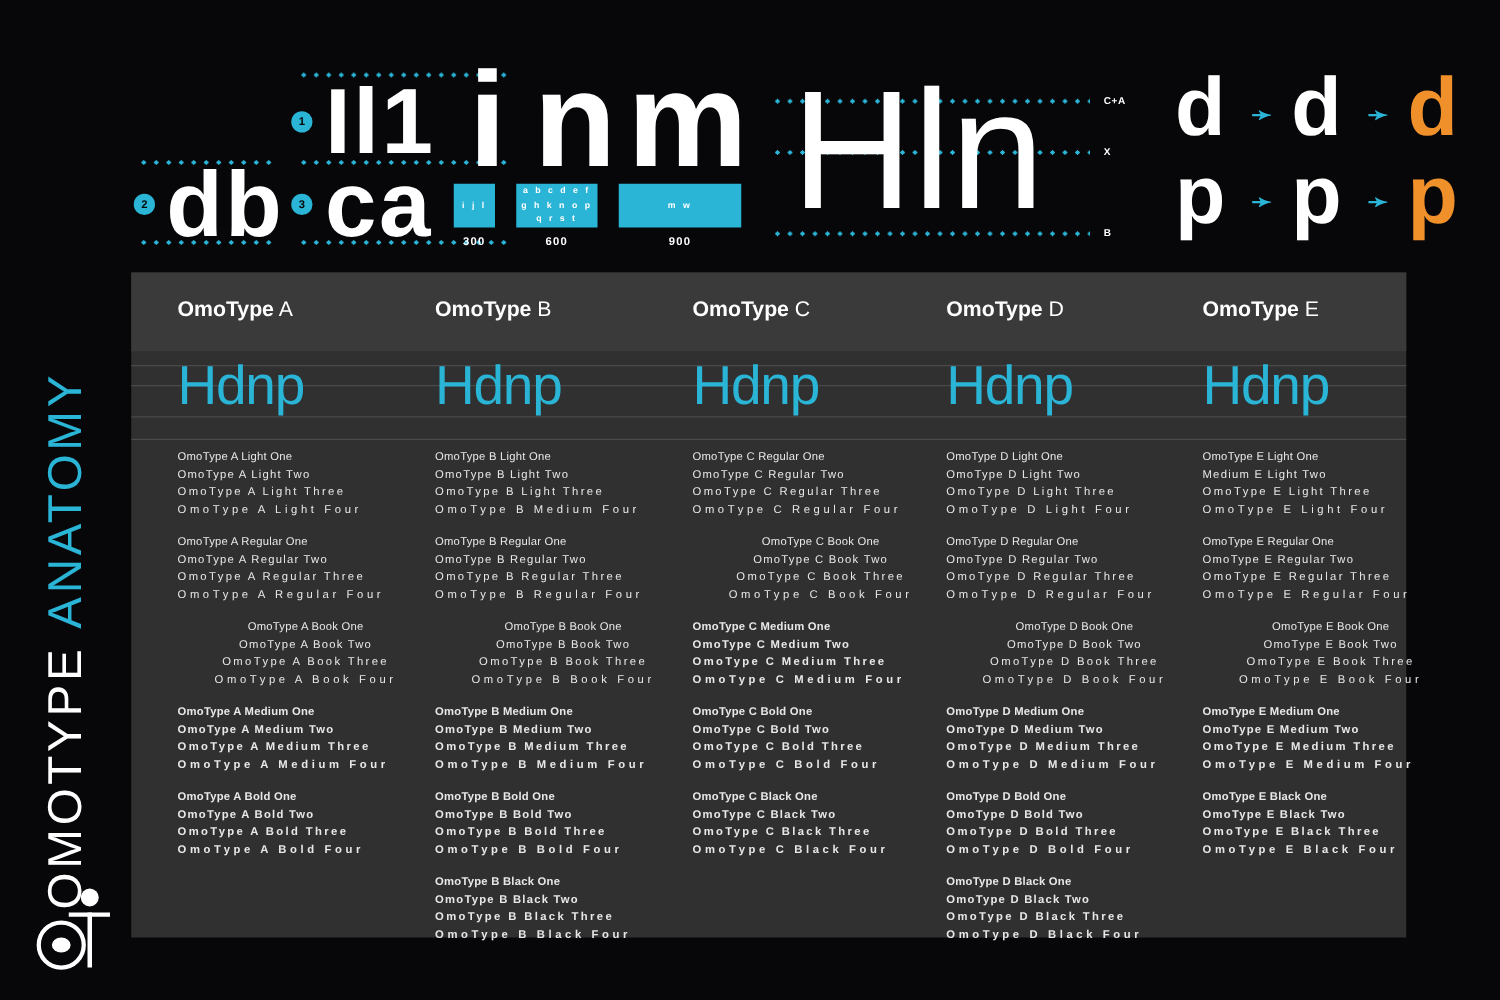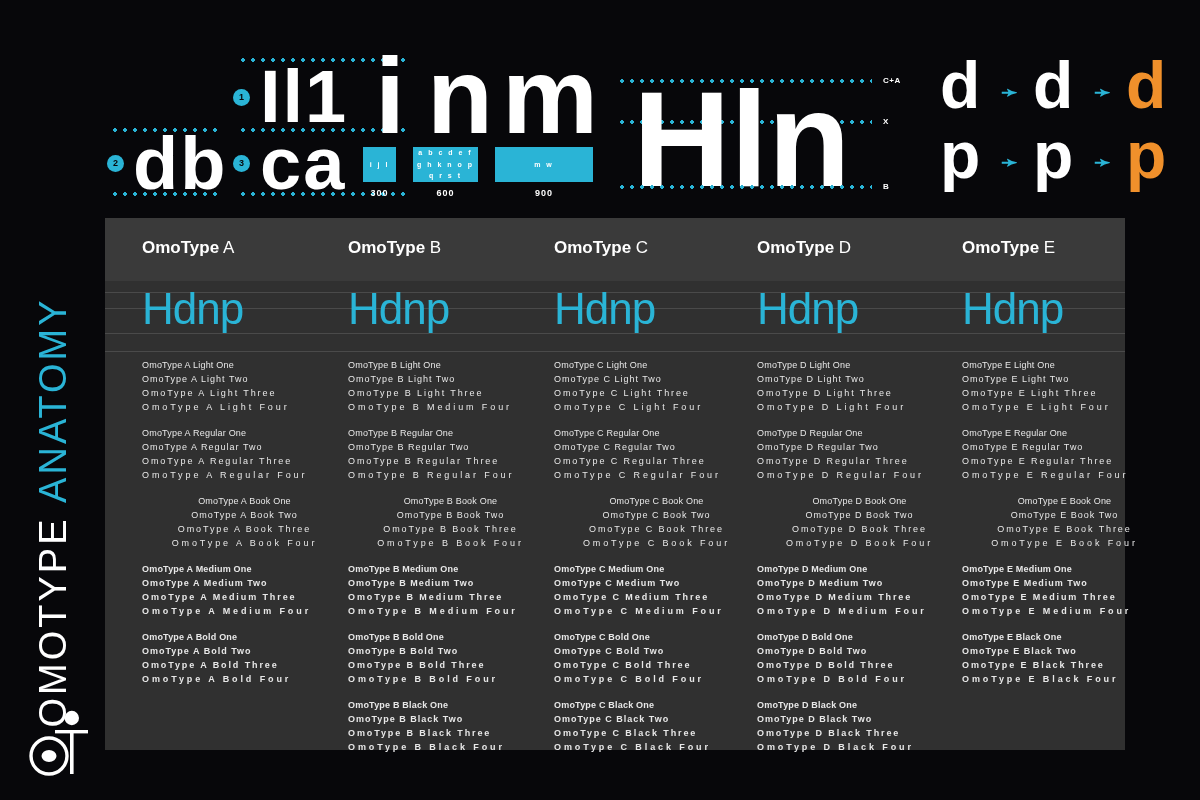--- a/index.html
+++ b/index.html
@@ -274,21 +274,21 @@
 
     <div class="widthbox" style="left:390px; top:147px; width:98px; height:35px;">m w</div>
     <div class="widthnum" style="left:390px; top:188px; width:98px;">900</div>
 
     <div class="dotline" style="left:512px; top:79px; width:255px;"></div>
     <div class="metric-label" style="left:778px; top:76px;">C+A</div>
 
     <div class="dotline" style="left:512px; top:120px; width:255px;"></div>
     <div class="metric-label" style="left:778px; top:117px;">X</div>
 
-    <div class="glyph" style="left:528px; top:52px; font-size:135px; font-weight:700; letter-spacing:0px;margin-top:20px;">Hln</div>
+    <div class="glyph" style="left:528px; top:52px; font-size:135px; font-weight:400; letter-spacing:0px;">Hln</div>
 
     <div class="dotline" style="left:512px; top:185px; width:255px;"></div>
     <div class="metric-label" style="left:778px; top:182px;">B</div>
 
     <div class="dp-glyph dp-white" style="left:835px; top:52px;">d</div>
     <div class="arrow" style="left:896px; top:82px;">➛</div>
     <div class="dp-glyph dp-white" style="left:928px; top:52px;">d</div>
     <div class="arrow" style="left:989px; top:82px;">➛</div>
     <div class="dp-glyph dp-orange" style="left:1021px; top:52px;">d</div>
 
@@ -386,26 +386,20 @@
               <div class="spec-line sp-3 w-black">OmoType B Black Three</div>
               <div class="spec-line sp-4 w-black">OmoType B Black Four</div>
             </div>
           </div>
         </div>
         <div class="col" style="left: 449px;">
           <div class="col-title"><b>OmoType</b><span> C</span></div>
           <div class="col-hdnp">Hdnp</div>
           <div class="weight-list">
             <div class="weight-group">
-              <div class="spec-line sp-1 w-light">OmoType C Light One</div>
-              <div class="spec-line sp-2 w-light">OmoType C Light Two</div>
-              <div class="spec-line sp-3 w-light">OmoType C Light Three</div>
-              <div class="spec-line sp-4 w-light">OmoType C Light Four</div>
-            </div>
-            <div class="weight-group">
               <div class="spec-line sp-1 w-regular">OmoType C Regular One</div>
               <div class="spec-line sp-2 w-regular">OmoType C Regular Two</div>
               <div class="spec-line sp-3 w-regular">OmoType C Regular Three</div>
               <div class="spec-line sp-4 w-regular">OmoType C Regular Four</div>
             </div>
             <div class="weight-group">
               <div class="spec-line sp-1 w-book">OmoType C Book One</div>
               <div class="spec-line sp-2 w-book">OmoType C Book Two</div>
               <div class="spec-line sp-3 w-book">OmoType C Book Three</div>
               <div class="spec-line sp-4 w-book">OmoType C Book Four</div>
@@ -471,21 +465,21 @@
               <div class="spec-line sp-4 w-black">OmoType D Black Four</div>
             </div>
           </div>
         </div>
         <div class="col" style="left: 857px;">
           <div class="col-title"><b>OmoType</b><span> E</span></div>
           <div class="col-hdnp">Hdnp</div>
           <div class="weight-list">
             <div class="weight-group">
               <div class="spec-line sp-1 w-light">OmoType E Light One</div>
-              <div class="spec-line sp-2 w-light">OmoType E Light Two</div>
+              <div class="spec-line sp-2 w-light">Medium E Light Two</div>
               <div class="spec-line sp-3 w-light">OmoType E Light Three</div>
               <div class="spec-line sp-4 w-light">OmoType E Light Four</div>
             </div>
             <div class="weight-group">
               <div class="spec-line sp-1 w-regular">OmoType E Regular One</div>
               <div class="spec-line sp-2 w-regular">OmoType E Regular Two</div>
               <div class="spec-line sp-3 w-regular">OmoType E Regular Three</div>
               <div class="spec-line sp-4 w-regular">OmoType E Regular Four</div>
             </div>
             <div class="weight-group">

